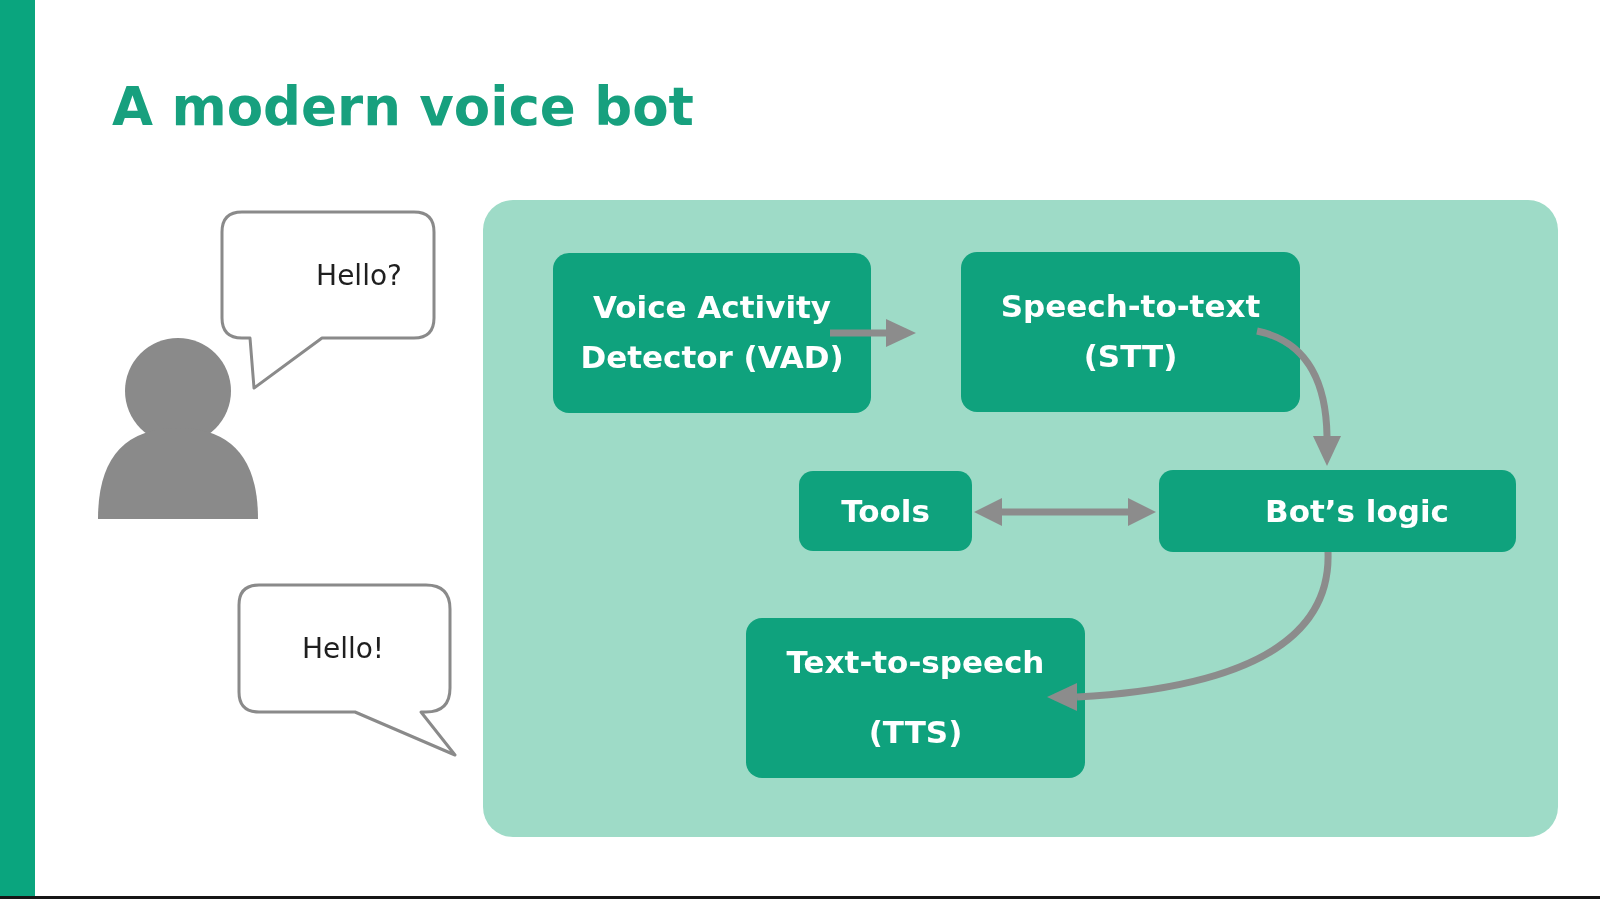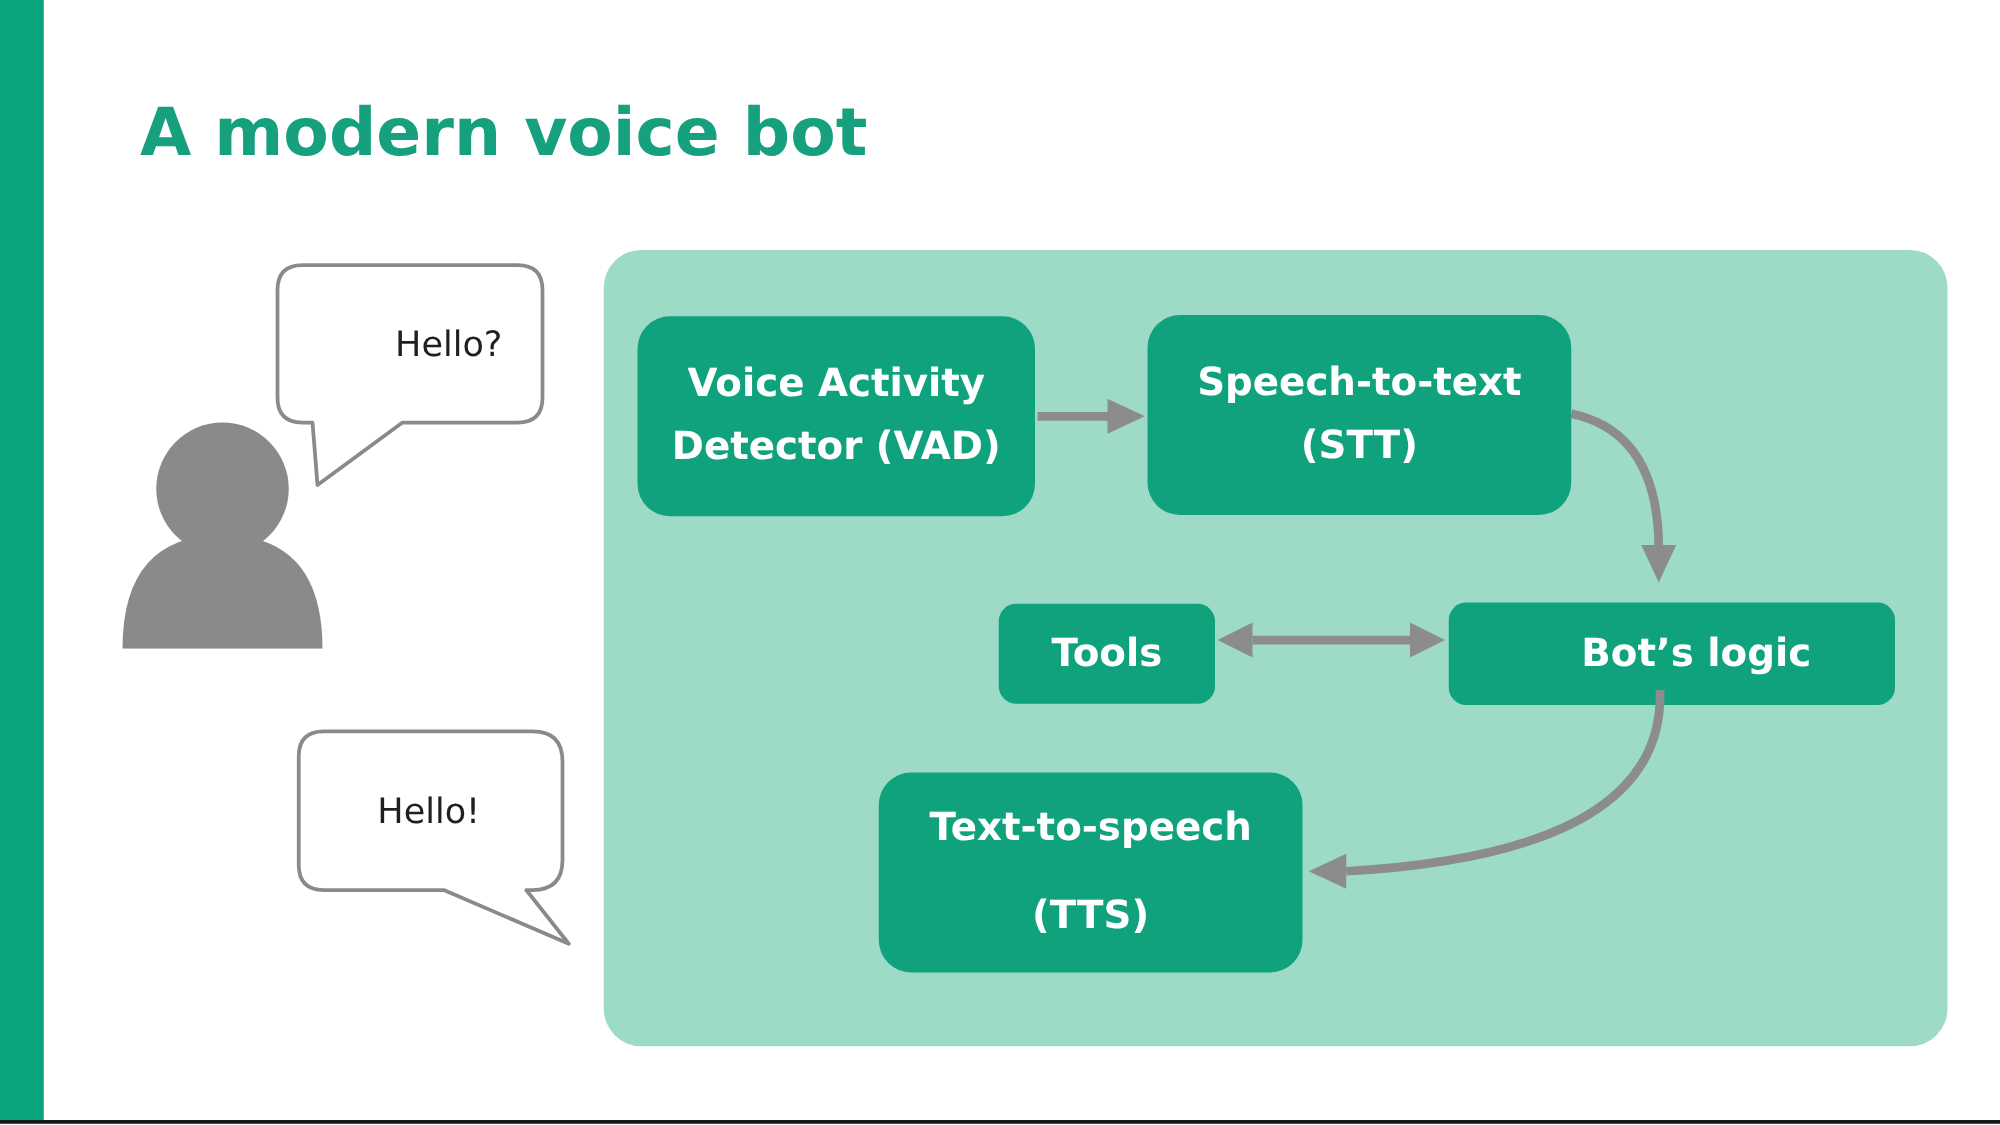--- a/index.html
+++ b/index.html
@@ -25,22 +25,22 @@
     left:483px;top:200px;width:1075px;height:637px;
     background:#9EDBC7;border-radius:30px;
   }
 
   
   .node{
     background:#0FA27D;color:#ffffff;font-weight:700;
     display:flex;flex-direction:column;align-items:center;justify-content:center;
     text-align:center;font-size:31px;line-height:1.6;
   }
-  .node-big{border-radius:26px;}
-  .node-small{border-radius:14px;line-height:1;margin-top:12px;}
+  .node-big{border-radius:16px;margin-left:43px;}
+  .node-small{border-radius:14px;line-height:1;}
   .node-vad{left:510px;top:253px;width:318px;height:160px;}
   .node-stt{left:918px;top:252px;width:339px;height:160px;}
   .node-tools{left:799px;top:471px;width:173px;height:80px;}
   .node-logic{left:1159px;top:470px;width:318px;height:82px;padding-left:39px;}
   .node-tts{left:703px;top:618px;width:339px;height:160px;gap:20px;}
 
   
   .bubble-text{
     display:flex;align-items:center;justify-content:center;
     font-size:28px;color:#1f1f1f;padding-left:32px;

